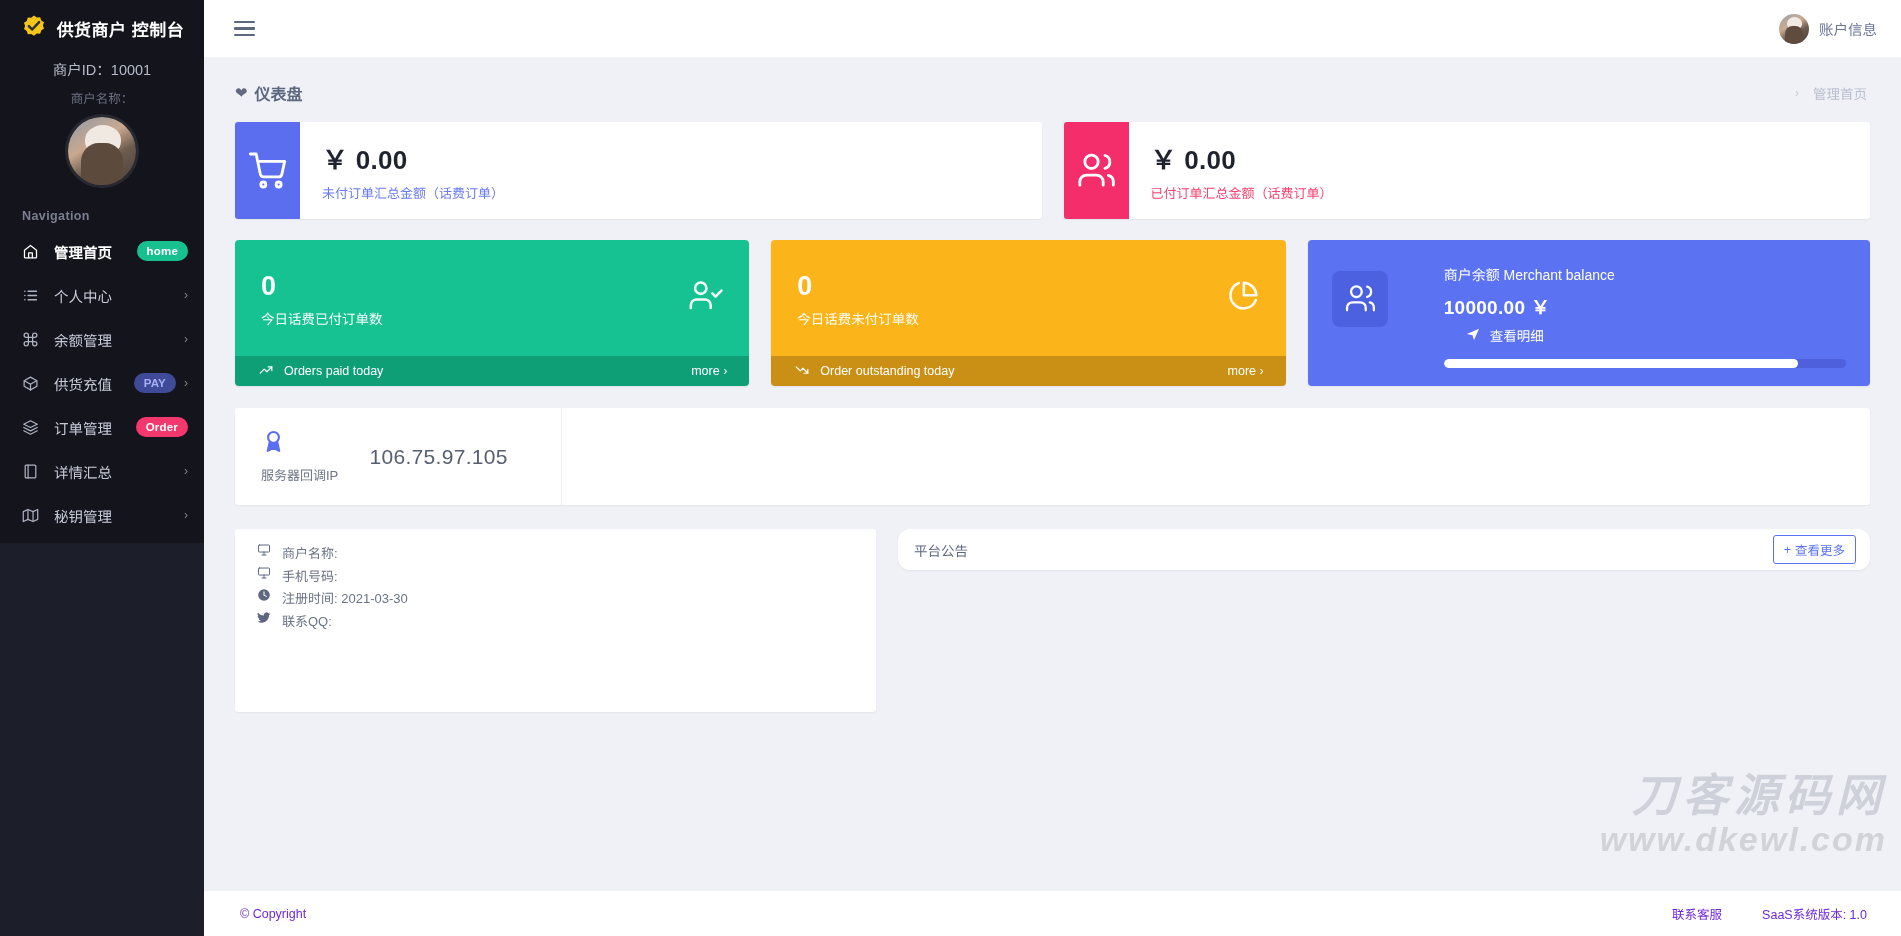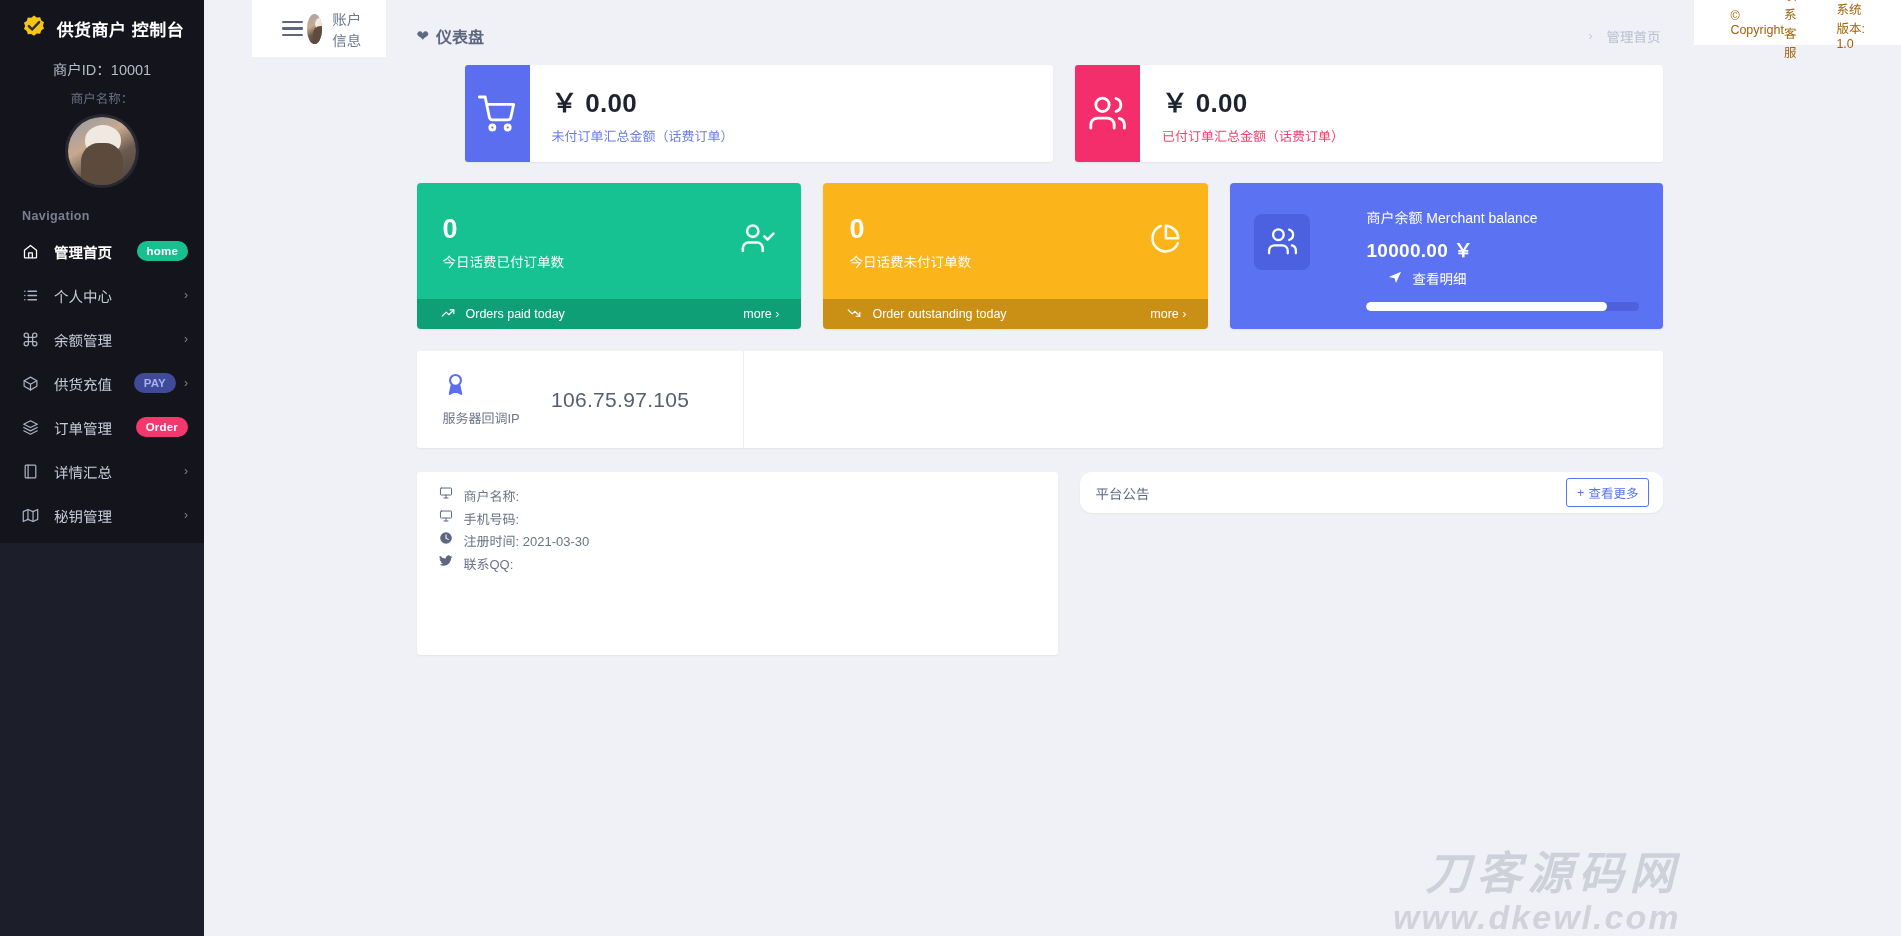--- a/index.html
+++ b/index.html
@@ -59,21 +59,21 @@
     color:#fff; letter-spacing:.2px; line-height:1.25;
   }
   .badge.home { background:#18c08f; }
   .badge.pay  { background:#3f4a99; color:#a7b0f5; }
   .badge.order{ background:#f4376d; }
   .chev { color:#7d8297; font-size:12px; margin-left:8px; }
   .sb-rest { flex:1; background:#1c1e2a; }
   .sb-upper { background:#13141c; padding-bottom: 6px; }
 
   
-  .main { flex:1; display:flex; flex-direction:row; height:936px; background:#eff1f6; position:relative;padding-left:48px; }
+  .main { flex:1; display:flex; flex-direction:column; height:936px; background:#eff1f6; position:relative; }
   .topbar {
     height:57px; background:#fff; display:flex; align-items:center;
     justify-content:space-between; padding:0 24px 0 26px; flex:0 0 57px;
   }
   .hamburger { display:flex; flex-direction:column; gap:4px; cursor:pointer; padding:4px; }
   .hamburger span { display:block; width:21px; height:2.5px; background:#5d6780; border-radius:1px; }
   .acct { display:flex; align-items:center; gap:10px; cursor:pointer; }
   .acct-avatar {
     width:30px; height:30px; border-radius:50%; overflow:hidden; position:relative;
     background: linear-gradient(150deg,#9aa4b0 0%,#cbab90 38%,#6b5b4f 62%,#4a4039 100%);
@@ -83,21 +83,21 @@
   .acct-text { font-size:14.5px; color:#6c7793; }
 
   .content { flex:1; overflow:hidden; padding: 0 0 0 0; position:relative; }
   .page-head { display:flex; align-items:center; justify-content:space-between; padding: 24px 34px 0 31px; }
   .page-title { display:flex; align-items:center; gap:7px; font-size:16px; font-weight:bold; color:#5d6780; }
   .heart { color:#60697e; font-size:15px; }
   .crumb { display:flex; align-items:center; gap:14px; font-size:13.5px; color:#b9bfcd; }
   .crumb .sep { font-size:12px; color:#c5cad6; }
 
   .row { display:flex; gap:22px; padding: 0 31px; }
-  .row.r1 { margin-top: 17px; margin-left: 48px; }
+  .row.r1 { margin-top: 17px; }
   .row.r2 { margin-top: 21px; }
   .row.r3 { margin-top: 22px; }
   .row.r4 { margin-top: 24px; }
 
   
   .money-card {
     flex:1; background:#fff; border-radius:3px; height:97px; display:flex; overflow:hidden;
     box-shadow:0 1px 2px rgba(30,40,70,.06);
   }
   .money-ico { width:65px; flex:0 0 65px; display:flex; align-items:center; justify-content:center; }
@@ -145,22 +145,22 @@
   .btn-green { background:#19b97a; color:#fff; font-size:12.5px; border:none; border-radius:3px;
                padding:5px 11px; display:flex; align-items:center; gap:5px; cursor:pointer; }
   .btn-outline { background:#fff; color:#5b72f2; font-size:12.5px; border:1px solid #5b72f2; border-radius:3px;
                  padding:4px 10px; display:flex; align-items:center; gap:4px; cursor:pointer; }
   .panel-body { padding:14px 0 0 22px; }
   .info-line { display:flex; align-items:flex-start; gap:10px; height:22.5px; font-size:13px; color:#6a7385; }
   .info-line .ico { width:15px; flex:0 0 15px; color:#5d6780; display:flex; align-items:center; }
 
   
   .footer { height:45px; flex:0 0 45px; background:#fff; display:flex; align-items:center;
-            justify-content:space-between; padding:0 34px 0 36px; font-size:12.5px; color:#a16207;
-            position:relative; z-index:3; }
+            justify-content:space-between; padding:0 34px 0 36px; font-size:12.5px; color:#6d28d9;
+            position:relative; z-index:3;margin-top:33px; }
   .footer-right { display:flex; gap:40px; }
   .footer-right span { cursor:pointer; }
 
   
   .watermark { position:absolute; right:14px; bottom:2px; z-index:1; pointer-events:none;
                text-align:right; line-height:1; }
   .wm1 { font-size:45px; font-weight:bold; color:#c9ccd4; letter-spacing:6px;
          font-style:italic; opacity:.85; }
   .wm2 { font-size:34px; font-weight:bold; color:#ccced5; letter-spacing:2px;
          font-style:italic; margin-top:4px; opacity:.85; }

